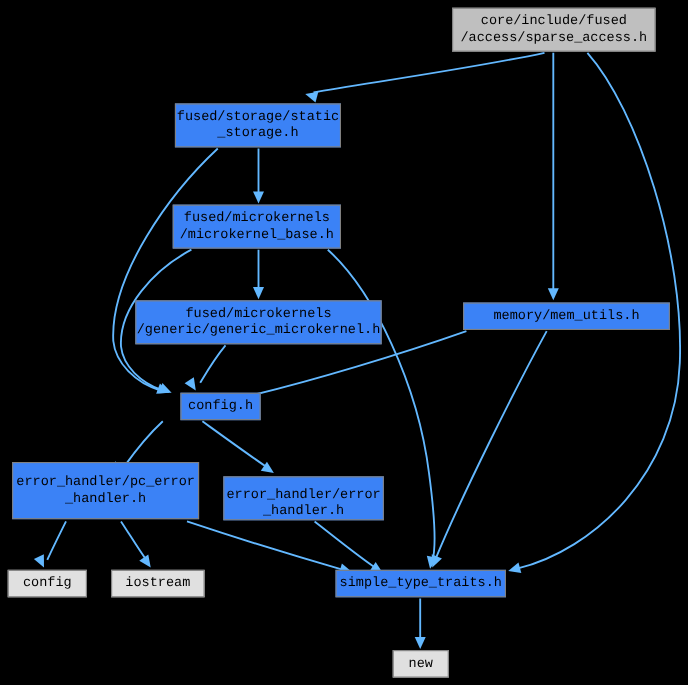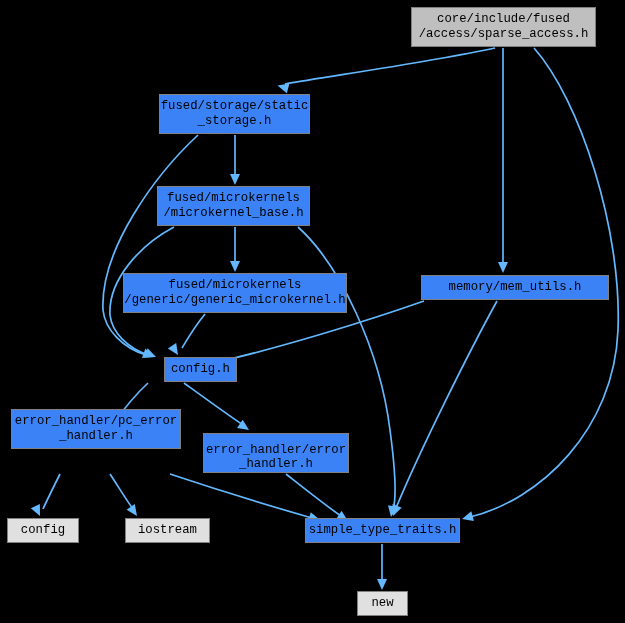--- a/index.html
+++ b/index.html
@@ -114,35 +114,35 @@
   </div>
 
   <div class="node" style="left:421px; top:275px; width:188px; height:25px;">
     <span class="node-label">memory/mem_utils.h</span>
   </div>
 
   <div class="node" style="left:128px; top:357px; width:73px; height:25px;margin-left:36px;">
     <span class="node-label">config.h</span>
   </div>
 
-  <div class="node" style="left:11px; top:409px; width:170px; height:40px;">
+  <div class="node" style="left:11px; top:420px; width:170px; height:52px;">
     <span class="node-label">error_handler/pc_error
 _handler.h</span>
   </div>
 
   <div class="node" style="left:203px; top:433px; width:146px; height:40px;align-items:flex-end;">
     <span class="node-label">error_handler/error
 _handler.h</span>
   </div>
 
   <div class="node lightgrey" style="left:7px; top:518px; width:72px; height:25px;">
     <span class="node-label">config</span>
   </div>
 
-  <div class="node lightgrey" style="left:101px; top:518px; width:85px; height:25px;margin-left:24px;">
+  <div class="node lightgrey" style="left:101px; top:518px; width:85px; height:25px;">
     <span class="node-label">iostream</span>
   </div>
 
   <div class="node" style="left:305px; top:518px; width:155px; height:25px;">
     <span class="node-label">simple_type_traits.h</span>
   </div>
 
   <div class="node lightgrey" style="left:357px; top:591px; width:51px; height:25px;">
     <span class="node-label">new</span>
   </div>

